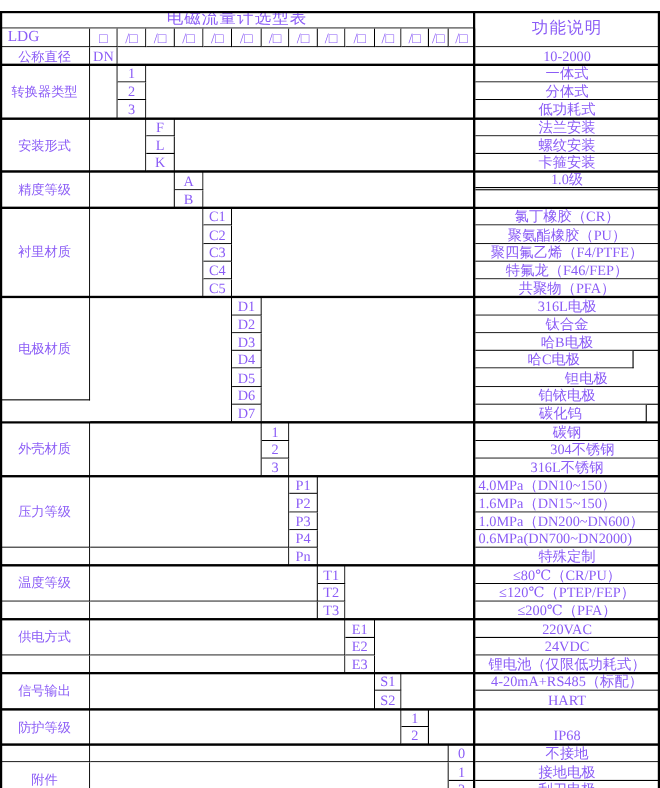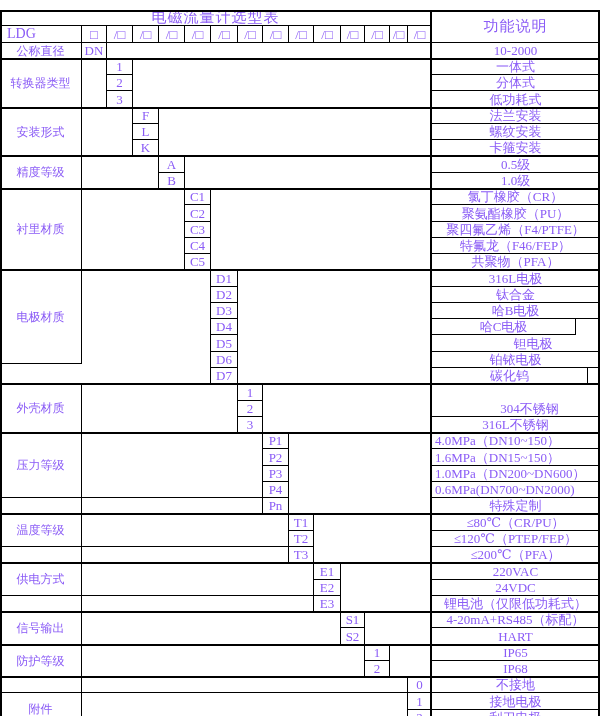--- a/index.html
+++ b/index.html
@@ -65,21 +65,21 @@
     <div class="cell" style="left: 432px; top: 114px; width: 168px; height: 16px;">螺纹安装</div>
     <div class="cell" style="left: 133px; top: 130px; width: 26px; height: 16px;">K</div>
     <div class="cell" style="left: 432px; top: 130px; width: 168px; height: 16px;">卡箍安装</div>
     <div class="cell" style="left: 159px; top: 98px; width: 273px; height: 48px;"></div>
     <div class="hdiv" style="left: 0px; width: 600px; top: 97px; height: 2px;"></div>
     <div class="cell cat" style="left: 0px; top: 146px; width: 82px; height: 33px;">精度等级</div>
     <div class="cell" style="left: 82px; top: 146px; width: 77px; height: 33px;"></div>
     <div class="cell" style="left: 159px; top: 146px; width: 26px; height: 17px;">A</div>
     <div class="cell" style="left: 432px; top: 146px; width: 168px; height: 17px;">0.5级</div>
     <div class="cell" style="left: 159px; top: 163px; width: 26px; height: 16px;">B</div>
-    <div class="cell" style="left: 432px; top: 163px; width: 168px; height: 16px;">1.0级</div>
+    <div class="cell" style="left: 432px; top: 145px; width: 168px; height: 16px;">1.0级</div>
     <div class="cell" style="left: 185px; top: 146px; width: 247px; height: 33px;"></div>
     <div class="hdiv" style="left: 0px; width: 600px; top: 145px; height: 2px;"></div>
     <div class="cell cat" style="left: 0px; top: 179px; width: 82px; height: 81px;">衬里材质</div>
     <div class="cell" style="left: 82px; top: 179px; width: 103px; height: 81px;"></div>
     <div class="cell" style="left: 185px; top: 179px; width: 26px; height: 16px;">C1</div>
     <div class="cell" style="left: 432px; top: 179px; width: 168px; height: 16px;">氯丁橡胶（CR）</div>
     <div class="cell" style="left: 185px; top: 195px; width: 26px; height: 17px;">C2</div>
     <div class="cell" style="left: 432px; top: 195px; width: 168px; height: 17px;">聚氨酯橡胶（PU）</div>
     <div class="cell" style="left: 185px; top: 212px; width: 26px; height: 16px;">C3</div>
     <div class="cell" style="left: 432px; top: 212px; width: 168px; height: 16px;">聚四氟乙烯（F4/PTFE）</div>
@@ -103,20 +103,21 @@
     <div class="cell" style="left: 432px; top: 325px; width: 203px; height: 17px;">钽电极</div>
     <div class="cell" style="left: 211px; top: 342px; width: 27px; height: 16px;">D6</div>
     <div class="cell" style="left: 432px; top: 342px; width: 168px; height: 16px;">铂铱电极</div>
     <div class="cell" style="left: 211px; top: 358px; width: 27px; height: 16px;">D7</div>
     <div class="cell" style="left: 432px; top: 358px; width: 156px; height: 16px;">碳化钨</div>
     <div class="cell" style="left: 238px; top: 260px; width: 194px; height: 114px;"></div>
     <div class="hdiv" style="left: 0px; width: 600px; top: 259px; height: 2px;"></div>
     <div class="cell cat" style="left: 0px; top: 374px; width: 82px; height: 49px;">外壳材质</div>
     <div class="cell" style="left: 82px; top: 374px; width: 156px; height: 49px;"></div>
     <div class="cell" style="left: 238px; top: 374px; width: 25px; height: 17px;">1</div>
+    <div class="cell" style="left: 432px; top: 374px; width: 168px; height: 17px;">碳钢</div>
     <div class="cell" style="left: 238px; top: 391px; width: 25px; height: 16px;">2</div>
     <div class="cell" style="left: 432px; top: 391px; width: 196px; height: 16px;">304不锈钢</div>
     <div class="cell" style="left: 238px; top: 407px; width: 25px; height: 16px;">3</div>
     <div class="cell" style="left: 432px; top: 407px; width: 168px; height: 16px;">316L不锈钢</div>
     <div class="cell" style="left: 263px; top: 374px; width: 169px; height: 49px;"></div>
     <div class="hdiv" style="left: 0px; width: 600px; top: 373px; height: 2px;"></div>
     <div class="cell cat" style="left: 0px; top: 423px; width: 82px; height: 65px;">压力等级</div>
     <div class="cell" style="left: 82px; top: 423px; width: 181px; height: 65px;"></div>
     <div class="cell cat" style="left: 0px; top: 488px; width: 82px; height: 16px;"></div>
     <div class="cell" style="left: 82px; top: 488px; width: 181px; height: 16px;"></div>
@@ -160,21 +161,20 @@
     <div class="cell" style="left: 82px; top: 602px; width: 259px; height: 33px;"></div>
     <div class="cell" style="left: 341px; top: 602px; width: 24px; height: 16px;">S1</div>
     <div class="cell" style="left: 432px; top: 602px; width: 168px; height: 16px;">4-20mA+RS485（标配）</div>
     <div class="cell" style="left: 341px; top: 618px; width: 24px; height: 17px;">S2</div>
     <div class="cell" style="left: 432px; top: 618px; width: 168px; height: 17px;">HART</div>
     <div class="cell" style="left: 365px; top: 602px; width: 67px; height: 33px;"></div>
     <div class="hdiv" style="left: 0px; width: 600px; top: 601px; height: 2px;"></div>
     <div class="cell cat" style="left: 0px; top: 635px; width: 82px; height: 32px;">防护等级</div>
     <div class="cell" style="left: 82px; top: 635px; width: 283px; height: 32px;"></div>
     <div class="cell" style="left: 365px; top: 635px; width: 25px; height: 16px;">1</div>
-    <div class="cell" style="left: 432px; top: 635px; width: 168px; height: 16px;">IP65</div>
     <div class="cell" style="left: 365px; top: 651px; width: 25px; height: 16px;">2</div>
     <div class="cell" style="left: 432px; top: 651px; width: 168px; height: 16px;">IP68</div>
     <div class="cell" style="left: 390px; top: 635px; width: 42px; height: 32px;"></div>
     <div class="hdiv" style="left: 0px; width: 600px; top: 634px; height: 2px;"></div>
     <div class="cell cat" style="left: 0px; top: 667px; width: 82px; height: 16px;"></div>
     <div class="cell" style="left: 82px; top: 667px; width: 326px; height: 16px;"></div>
     <div class="cell cat" style="left: 0px; top: 683px; width: 82px; height: 33px;">附件</div>
     <div class="cell" style="left: 82px; top: 683px; width: 326px; height: 33px;"></div>
     <div class="cell" style="left: 408px; top: 667px; width: 24px; height: 16px;">0</div>
     <div class="cell" style="left: 432px; top: 667px; width: 168px; height: 16px;">不接地</div>

